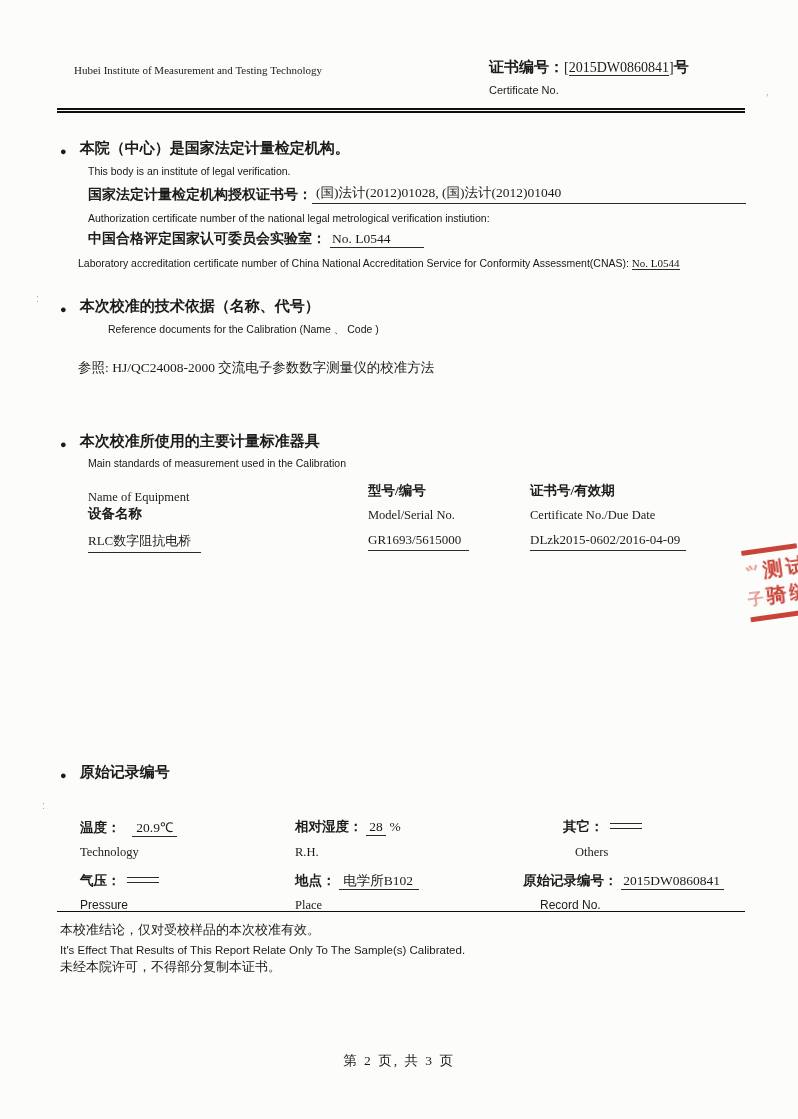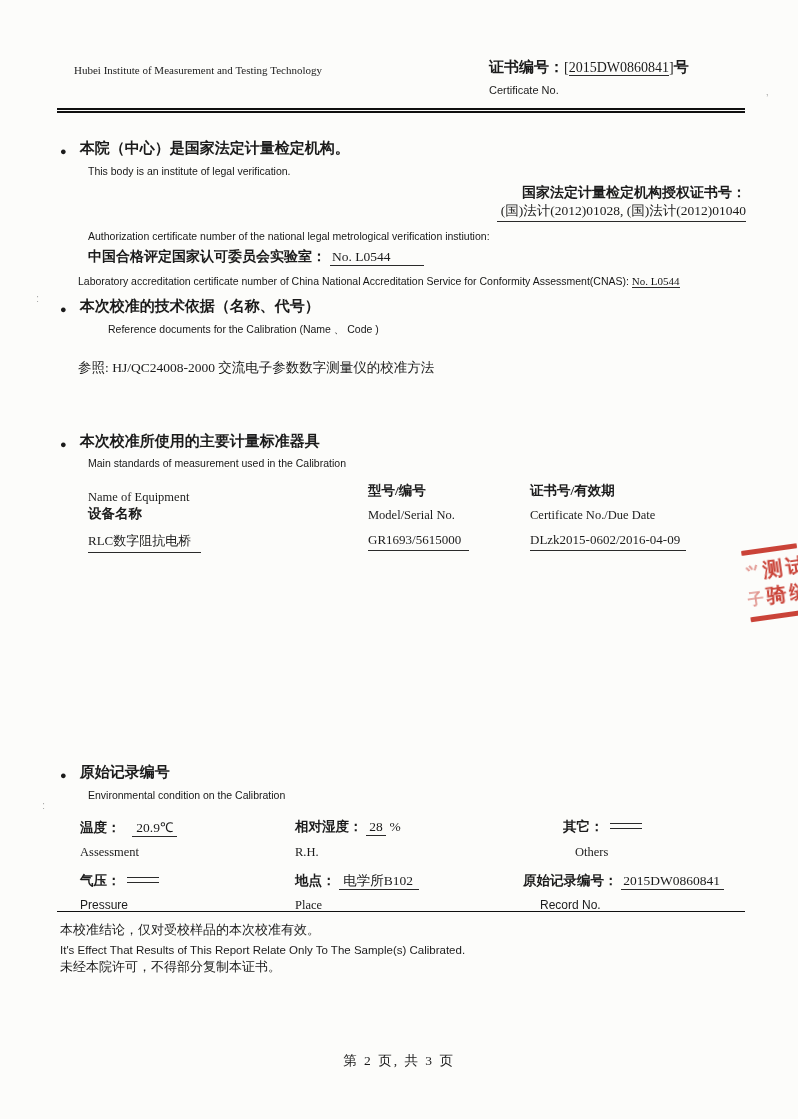--- a/index.html
+++ b/index.html
@@ -56,21 +56,21 @@
   <div class="abs rule-double" style="left:57px; top:108px; width:688px;"></div>
 
   <div class="abs artifact" style="left:36px; top:292px;">:</div>
 
   <div class="abs" style="left:60px; top:139px; width:690px;">
     <div style="font-size:15px;">
       <span class="bullet">●</span><span class="cn-head">本院（中心）是国家法定计量检定机构。</span>
     </div>
     <div class="caption" style="margin:7px 0 0 28px;">This body is an institute of legal verification.</div>
 
-    <div class="row" style="margin:7px 0 0 28px; width:658px;flex-direction:column;">
+    <div class="row" style="margin:7px 0 0 28px; width:658px;">
       <span class="cn-head" style="font-size:14px; white-space:nowrap;">国家法定计量检定机构授权证书号：</span>
       <span class="val u fill" style="font-size:13.5px; padding:0 0 1px 4px;">(国)法计(2012)01028, (国)法计(2012)01040</span>
     </div>
     <div class="caption" style="margin:8px 0 0 28px;">Authorization certificate number of the national legal metrological verification instiution:</div>
 
     <div style="margin:6px 0 0 28px; font-size:14px;">
       <span class="serif" style="font-weight:bold;">中国合格评定国家认可委员会实验室：</span>
       <span class="val u" style="font-size:13.5px; padding:0 34px 1px 2px;">No. L0544</span>
     </div>
     <div class="caption" style="margin:9px 0 0 18px;">
@@ -121,39 +121,38 @@
       <span class="stamp-partial">子</span><span>骑缝</span>
     </div>
     <div class="stamp-bar" style="margin-top:5px; width:60px;"></div>
   </div>
 
   <div class="abs artifact" style="left:42px; top:799px;">:</div>
   <div class="abs" style="left:60px; top:763px; width:690px;">
     <div style="font-size:15px;">
       <span class="bullet">●</span><span class="cn-head">原始记录编号</span>
     </div>
-    <div class="caption" style="margin:7px 0 0 28px;">Environmental condition on the Calibration</div>
   </div>
 
   <div class="abs" style="left:80px; top:818px; width:668px;">
 
     <div class="abs" style="left:0; top:0; font-size:13.5px;">
       <span class="cn-head">温度：</span>
       <span class="val u" style="padding:0 4px 1px 4px; margin-left:8px;text-align:center;">20.9℃</span>
     </div>
     <div class="abs" style="left:215px; top:0; font-size:13.5px;">
       <span class="cn-head">相对湿度：</span>
       <span class="val u" style="padding:0 3px 1px 3px;">28</span>
       <span class="val">%</span>
     </div>
     <div class="abs" style="left:483px; top:0; font-size:13.5px;">
       <span class="cn-head">其它：</span><span class="blank-dashes"></span>
     </div>
 
-    <div class="abs serif" style="left:0; top:27px; font-size:12.5px;">Assessment</div>
+    <div class="abs serif" style="left:0; top:27px; font-size:12.5px;">Technology</div>
     <div class="abs serif" style="left:215px; top:27px; font-size:12.5px;">R.H.</div>
     <div class="abs serif" style="left:495px; top:27px; font-size:12.5px;">Others</div>
 
     <div class="abs" style="left:0; top:54px; font-size:13.5px;">
       <span class="cn-head">气压：</span><span class="blank-dashes"></span>
     </div>
     <div class="abs" style="left:215px; top:54px; font-size:13.5px;">
       <span class="cn-head">地点：</span>
       <span class="val u" style="padding:0 6px 1px 4px;">电学所B102</span>
     </div>

